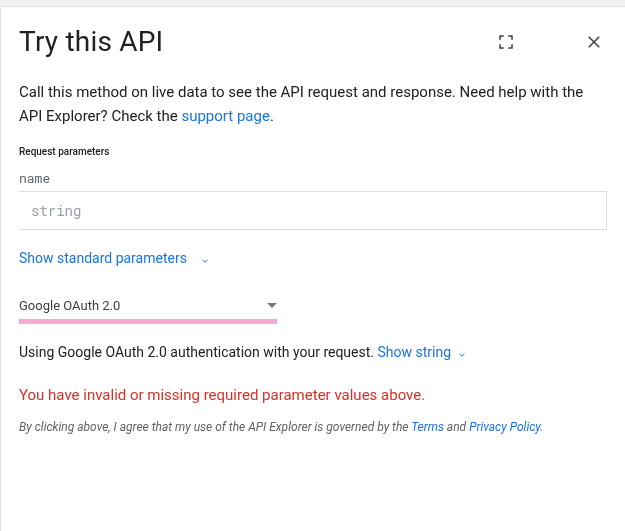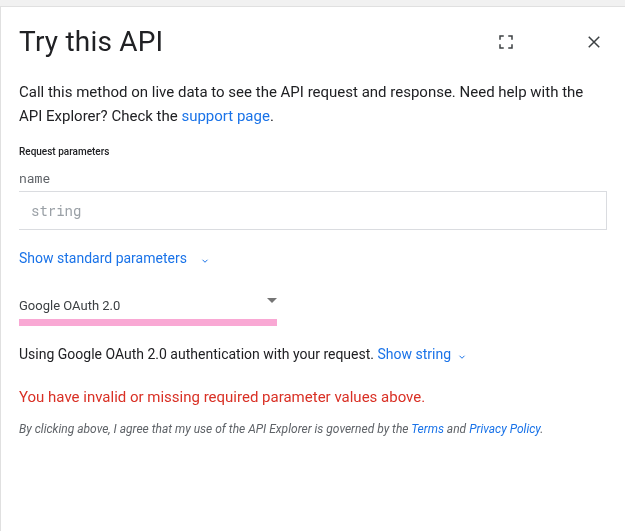--- a/index.html
+++ b/index.html
@@ -90,21 +90,22 @@
     align-items: center;
     gap: 13px;
     margin-bottom: 26px;
   }
   .chevron {
     width: 10px; height: 10px; display: inline-block;
   }
   .chevron svg { width: 10px; height: 10px; }
   .auth-select {
     display: flex;
-    border-bottom: 7px solid #f9a8d4;
+    align-items: center;
+    border-bottom: 5px solid #f9a8d4;
     width: 258px;
     padding: 6px 0 6px 0;
     margin-bottom: 20px;
     cursor: pointer;
   }
   .auth-select-label {
     font-size: 13px;
     color: #3c4043;
     flex: 1;
   }

